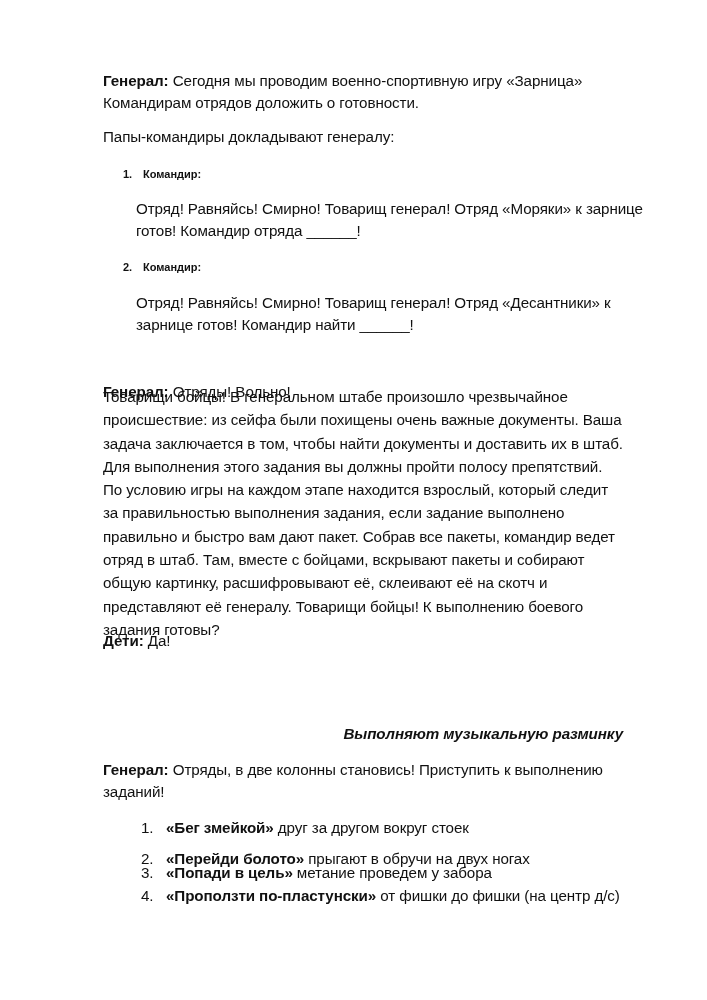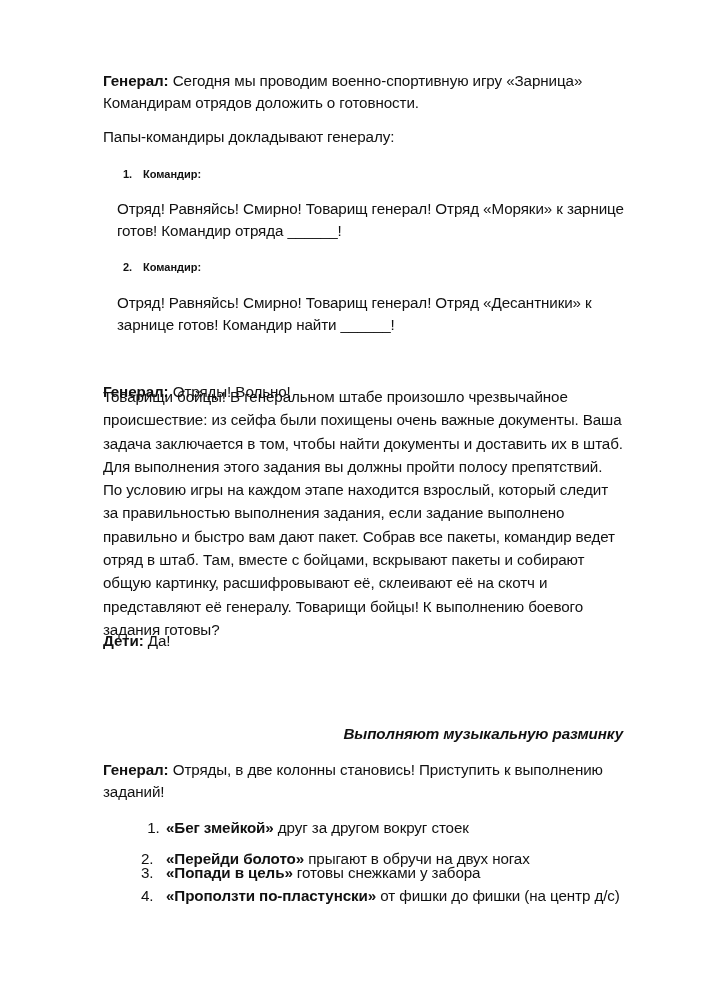--- a/index.html
+++ b/index.html
@@ -8,21 +8,21 @@
       font-family: "Liberation Sans", "DejaVu Sans", sans-serif;
       color: #111111;
     }
     .page { position: relative; width: 707px; height: 1000px; }
     .p {
       position: absolute; left: 103px; width: 520px;
       font-size: 15.2px; line-height: 22px; margin: 0;
       letter-spacing: -0.1px;
     }
     .b { font-weight: bold; }
-    .indent { left: 117px; width: 510px; }
+    .indent { left: 136px; width: 510px; }
     .numhead { position: absolute; left: 123px; font-size: 11px; line-height: 22px; font-weight: bold; }
     .numhead .n { display: inline-block; width: 20px; }
     .center { left: 103px; width: 520px; text-align: right; font-weight: bold; font-style: italic; }
     .task { position: absolute; left: 141px; font-size: 15.2px; line-height: 22px; white-space: nowrap; letter-spacing: -0.1px; }
     .task .n { display: inline-block; width: 25px; }
   </style>
 </head>
 <body>
 
 <div class="page">
@@ -53,26 +53,26 @@
     <span class="b">Дети:</span><span> Да!</span>
   </p>
 
 
   <p class="p center" style="top:723px;">Выполняют музыкальную разминку</p>
 
   <p class="p" style="top:759px;">
     <span class="b">Генерал:</span><span> Отряды, в две колонны становись! Приступить к выполнению заданий!</span>
   </p>
 
-  <div class="task" style="top:817px;text-align:center;">
+  <div class="task" style="top:817px;">
     <span class="n">1.</span><span class="b">«Бег змейкой»</span><span> друг за другом вокруг стоек</span>
   </div>
   <div class="task" style="top:840px;margin-top:8px;">
     <span class="n">2.</span><span class="b">«Перейди болото»</span><span> прыгают в обручи на двух ногах</span>
   </div>
   <div class="task" style="top:862px;">
-    <span class="n">3.</span><span class="b">«Попади в цель»</span><span> готовы снежками у забора</span>
+    <span class="n">3.</span><span class="b">«Попади в цель»</span><span> метание проведем у забора</span>
   </div>
   <div class="task" style="top:885px;">
     <span class="n">4.</span><span class="b">«Проползти по-пластунски»</span><span> от фишки до фишки (на центр д/с)</span>
   </div>
 
 </div>
 
 </body></html>

